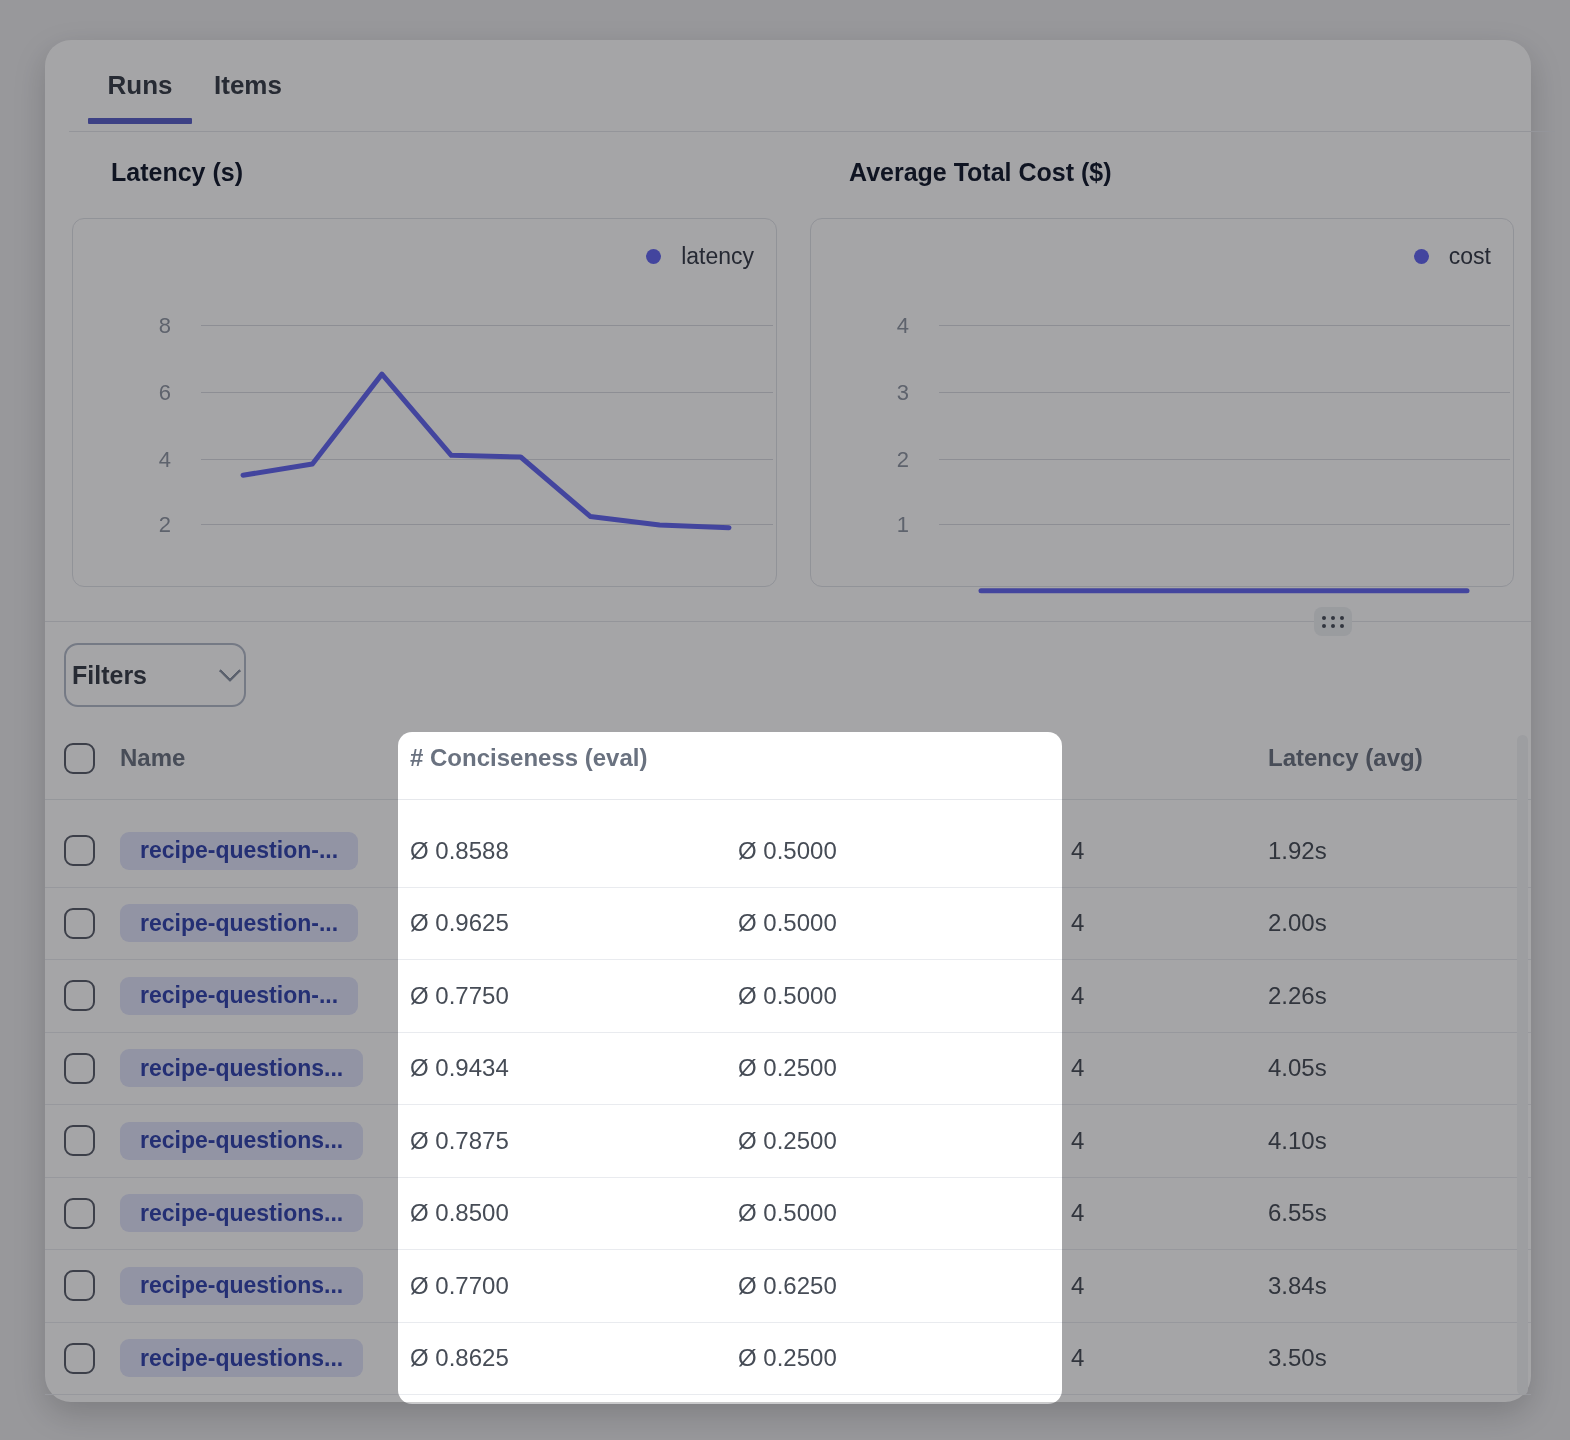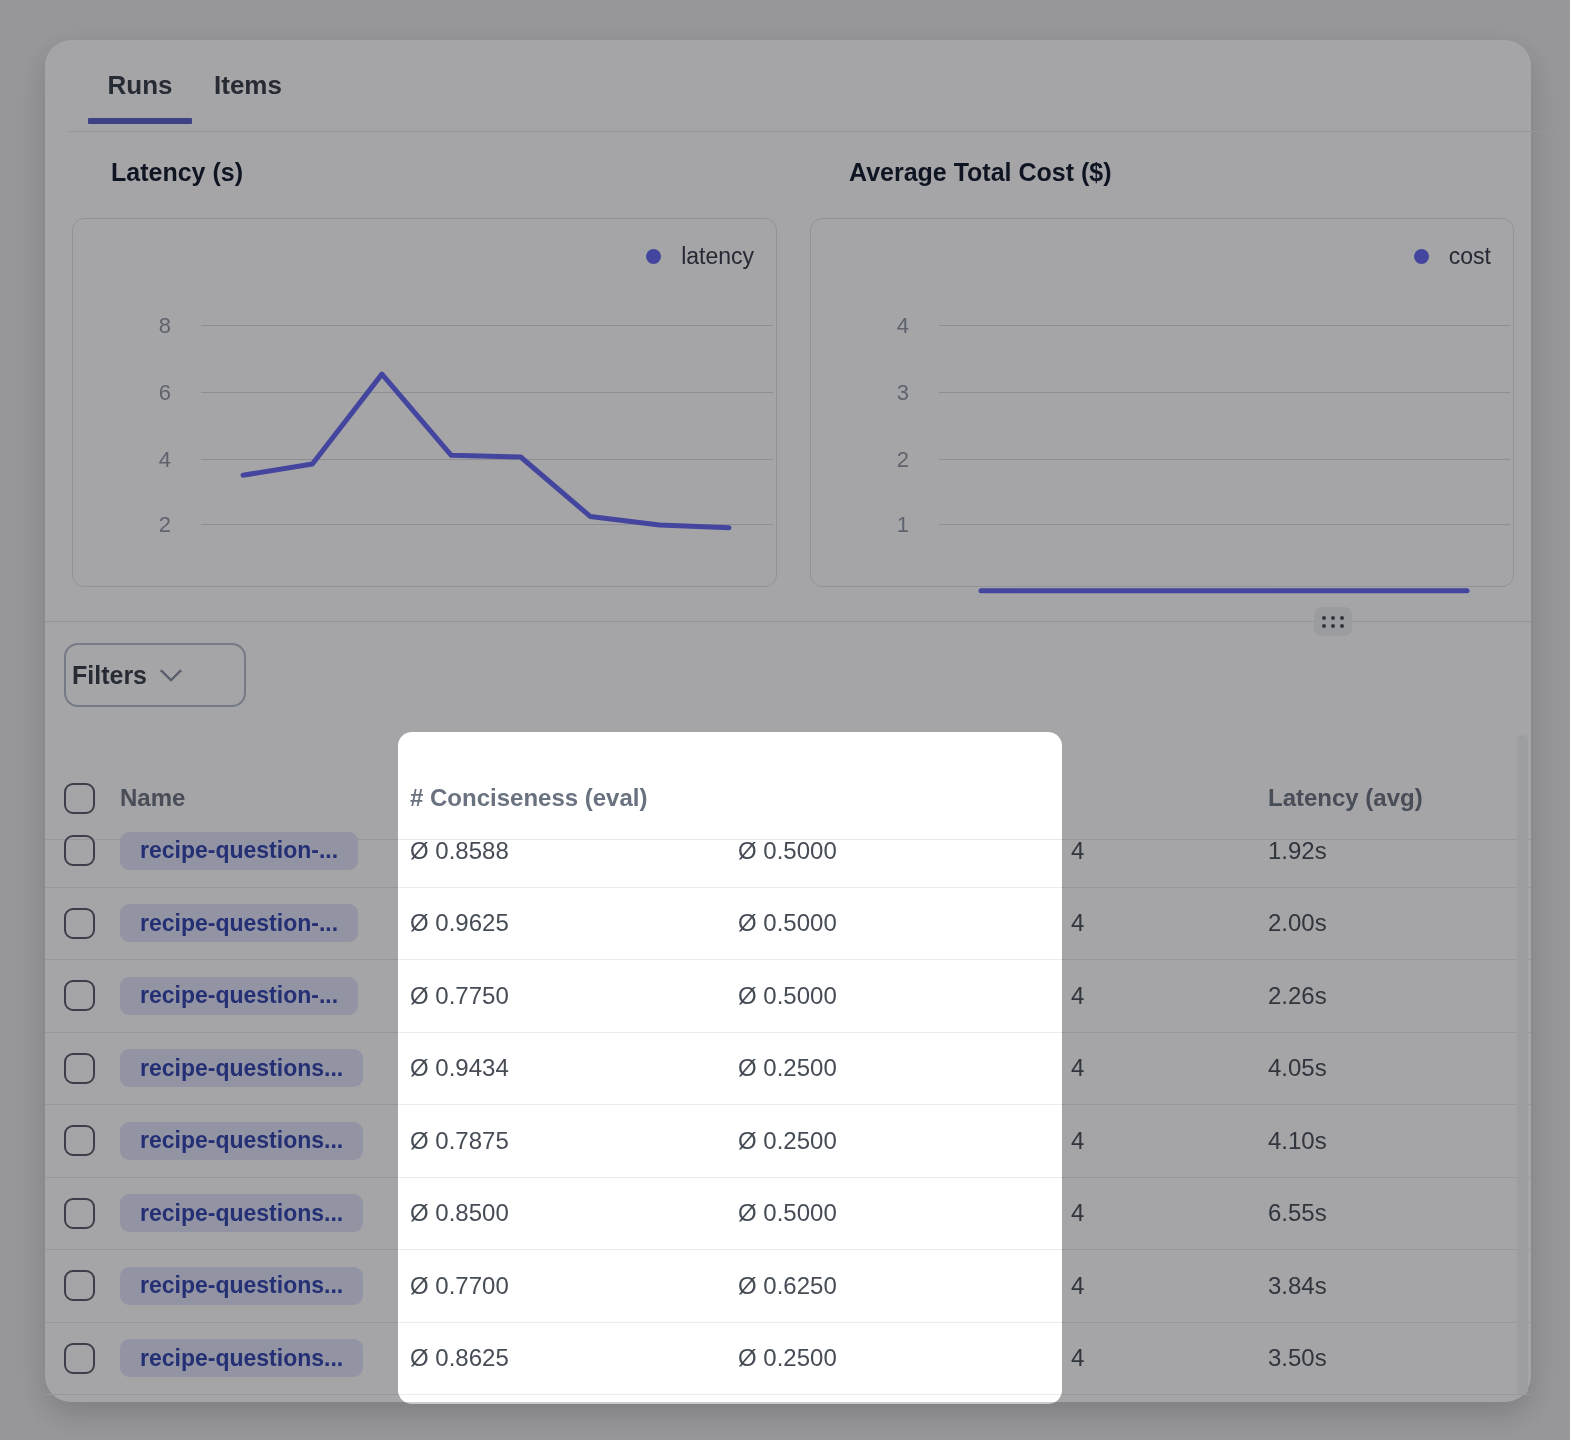--- a/index.html
+++ b/index.html
@@ -36,26 +36,26 @@
   svg.series{position:absolute;left:0;top:0;overflow:visible;}
   
   .splitter{position:absolute;left:0;top:581px;width:100%;height:1px;background:#e4e6ea;}
   .drag-handle{position:absolute;left:1269px;top:567px;width:38px;height:29px;background:#eef0f3;
                border-radius:8px;display:flex;align-items:center;justify-content:center;cursor:grab;z-index:2;}
   .dots{display:grid;grid-template-columns:repeat(3,4px);grid-template-rows:repeat(2,4px);gap:4px 5px;}
   .dot{width:4px;height:4px;border-radius:50%;background:#454c58;}
   
   .filters-btn{position:absolute;left:19px;top:603px;width:182px;height:64px;
                border:2px solid #b3bac9;border-radius:14px;background:transparent;
-               display:flex;align-items:center;justify-content:flex-start;gap:16px;
+               display:flex;align-items:center;justify-content:space-between;gap:16px;
                font-size:25px;font-weight:600;color:#363c47;font-family:inherit;cursor:pointer;}
   .chev{width:13px;height:13px;border-right:3px solid #8992a3;border-bottom:3px solid #8992a3;
         border-radius:1px;transform:rotate(45deg);margin-top:-8px;}
   
-  .table-header{position:absolute;left:0;top:717px;width:100%;height:83px;border-bottom:1px solid #e6e8ec;box-sizing:border-box;}
+  .table-header{position:absolute;left:0;top:677px;width:100%;height:83px;border-bottom:1px solid #e6e8ec;box-sizing:border-box;}
   .th,.cell{position:absolute;top:0;height:100%;display:flex;align-items:center;}
   .th{font-size:24px;font-weight:600;color:#6a7280;white-space:nowrap;}
   .pos-check{left:19px;} .pos-name{left:75px;} .pos-c2{left:365px;}
   .pos-c3{left:693px;} .pos-c4{left:1026px;} .pos-c5{left:1223px;}
   .checkbox{width:31px;height:31px;border:2px solid #575c69;border-radius:9px;background:transparent;
             box-sizing:border-box;cursor:pointer;flex:none;}
   .row{position:absolute;left:0;width:100%;height:72.5px;border-bottom:1px solid #e9ebef;box-sizing:border-box;}
   .cell{font-size:24px;color:#464c56;white-space:nowrap;}
   .badge{max-width:250px;box-sizing:border-box;padding:0 20px;height:38px;border-radius:9px;background:#e1e4fb;
          color:#3043ae;font-weight:700;font-size:23px;display:flex;align-items:center;justify-content:center;

